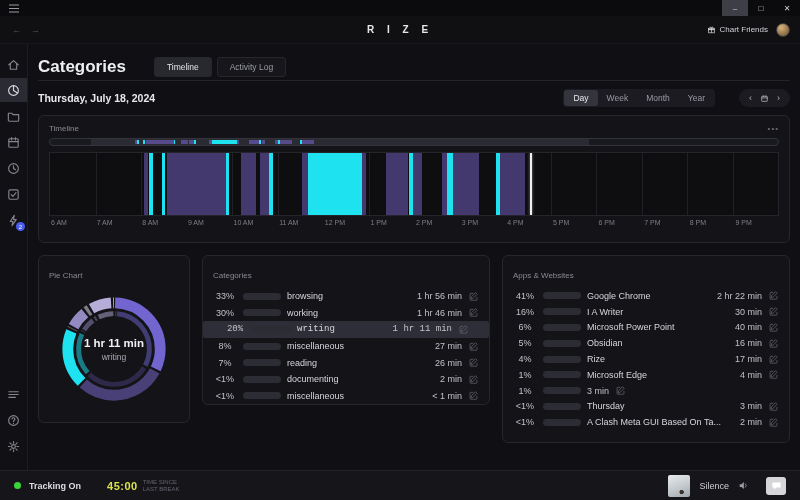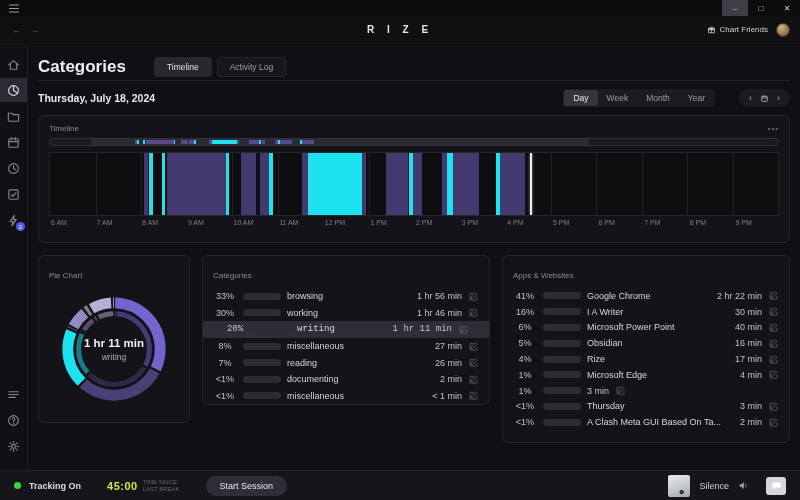--- a/index.html
+++ b/index.html
@@ -582,21 +582,20 @@
   <div class="bottombar">
     <span class="tracking-dot"></span>
     <span class="tracking-label">Tracking On</span>
     <div class="timer-group">
       <span class="timer-value">45:00</span>
       <span class="timer-caption">
         <span>TIME SINCE</span><br>
         <span>LAST BREAK</span>
       </span>
     </div>
-    <span class="start-btn">Start Session</span>
     <div class="bb-right">
       <span class="album"></span>
       <span class="now-playing">Silence</span>
       <span class="speaker">
         <svg width="11" height="11" viewBox="0 0 16 16">
           <path d="M2.5 6v4H5l3.5 3V3L5 6H2.5z" fill="currentColor"></path>
           <path d="M10.5 5.2a4 4 0 0 1 0 5.6" fill="none" stroke="currentColor" stroke-width="1.2"></path>
         </svg>
       </span>
       <span class="chat-btn">

